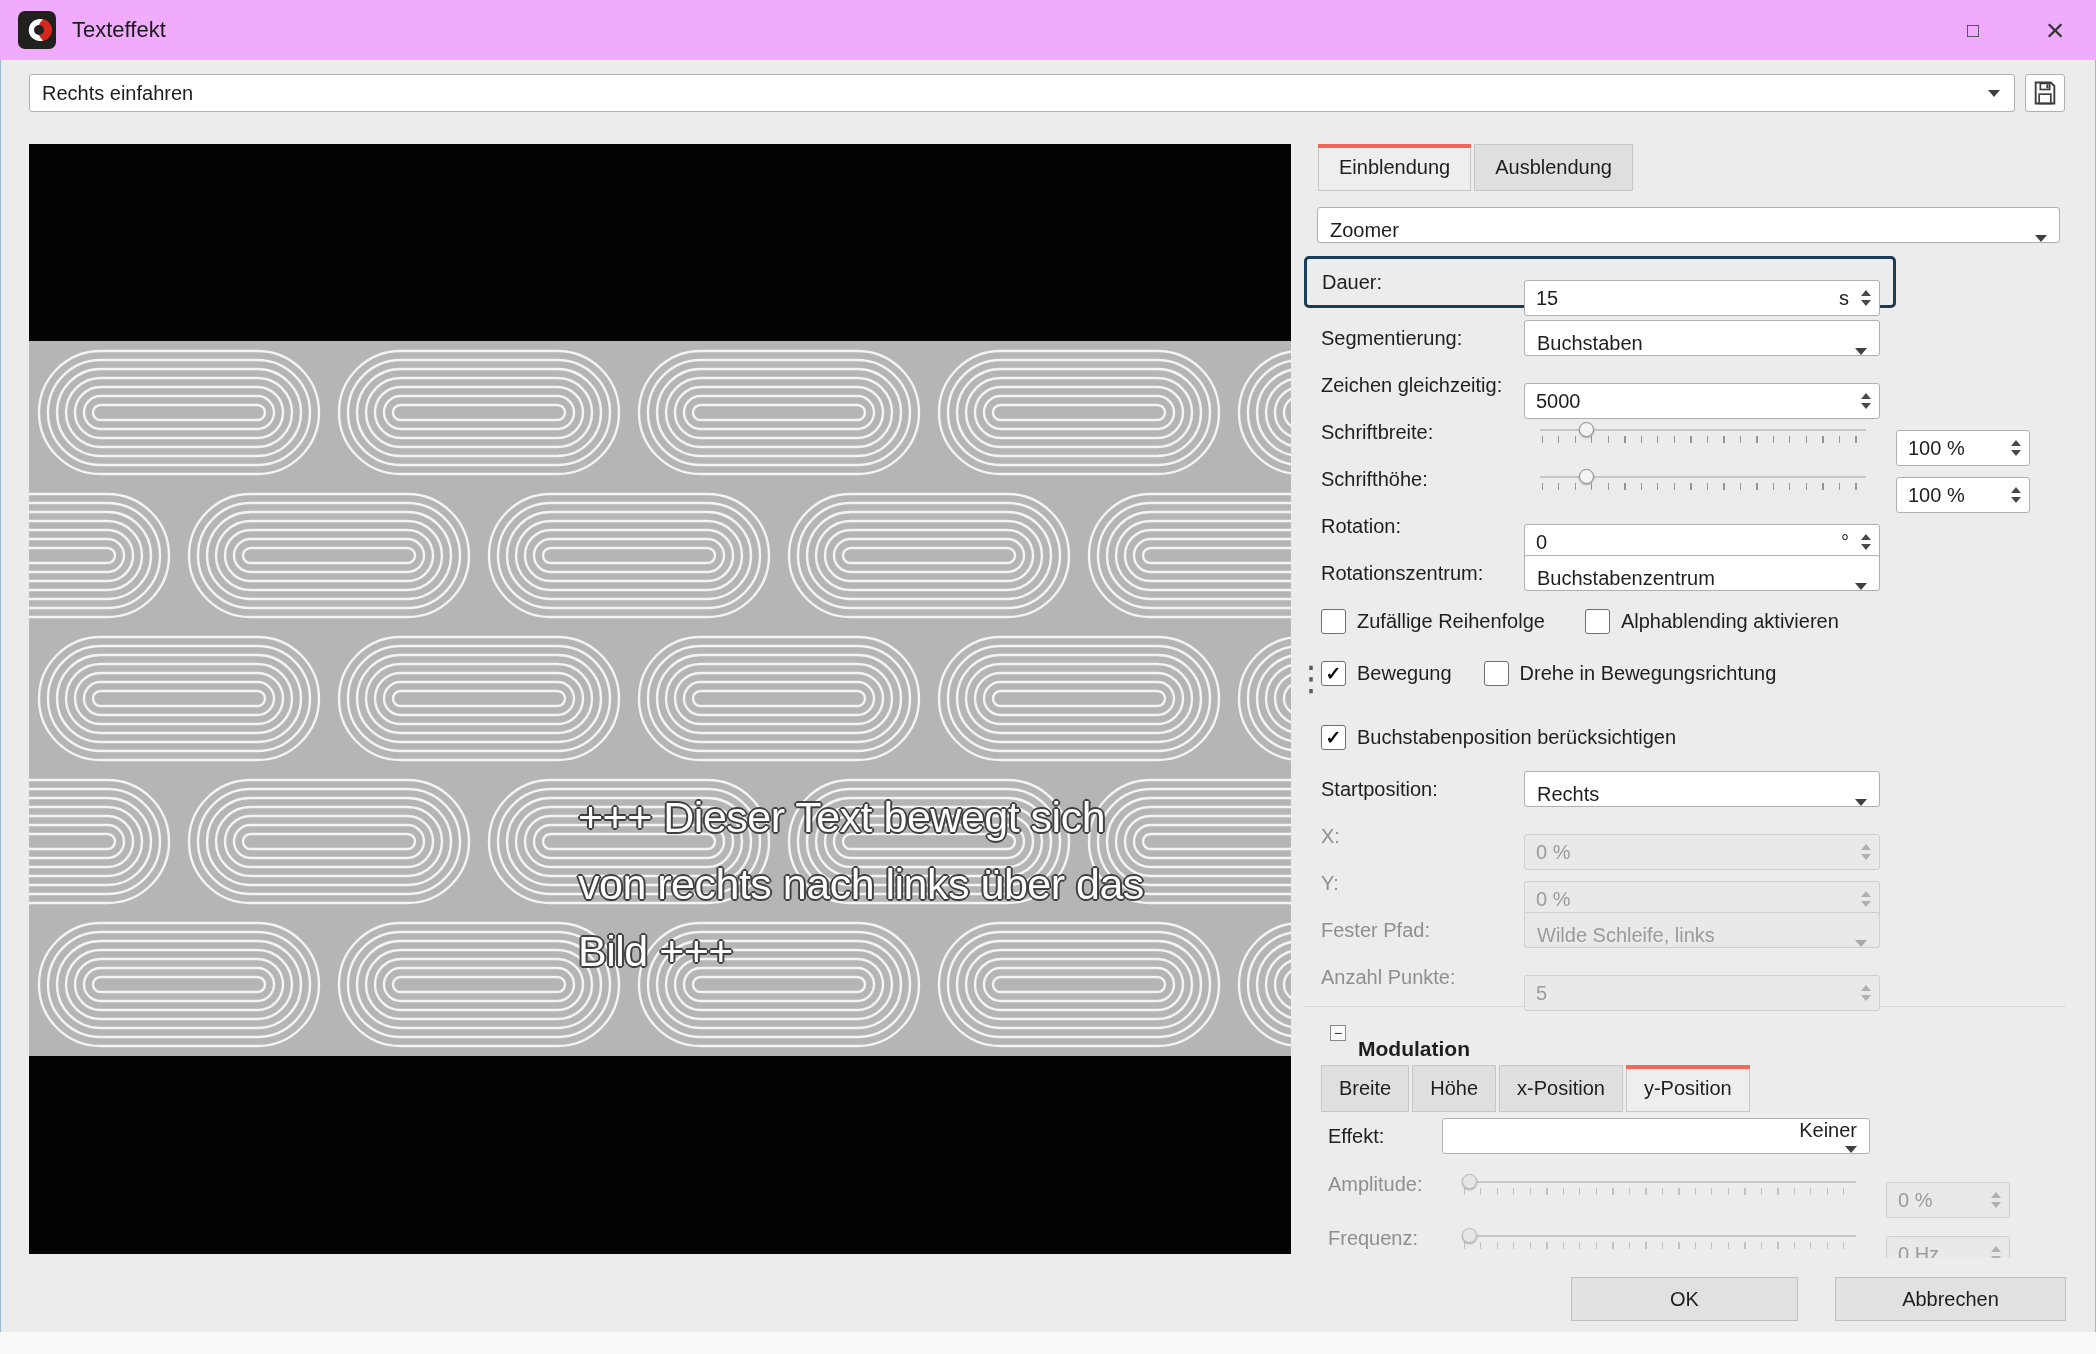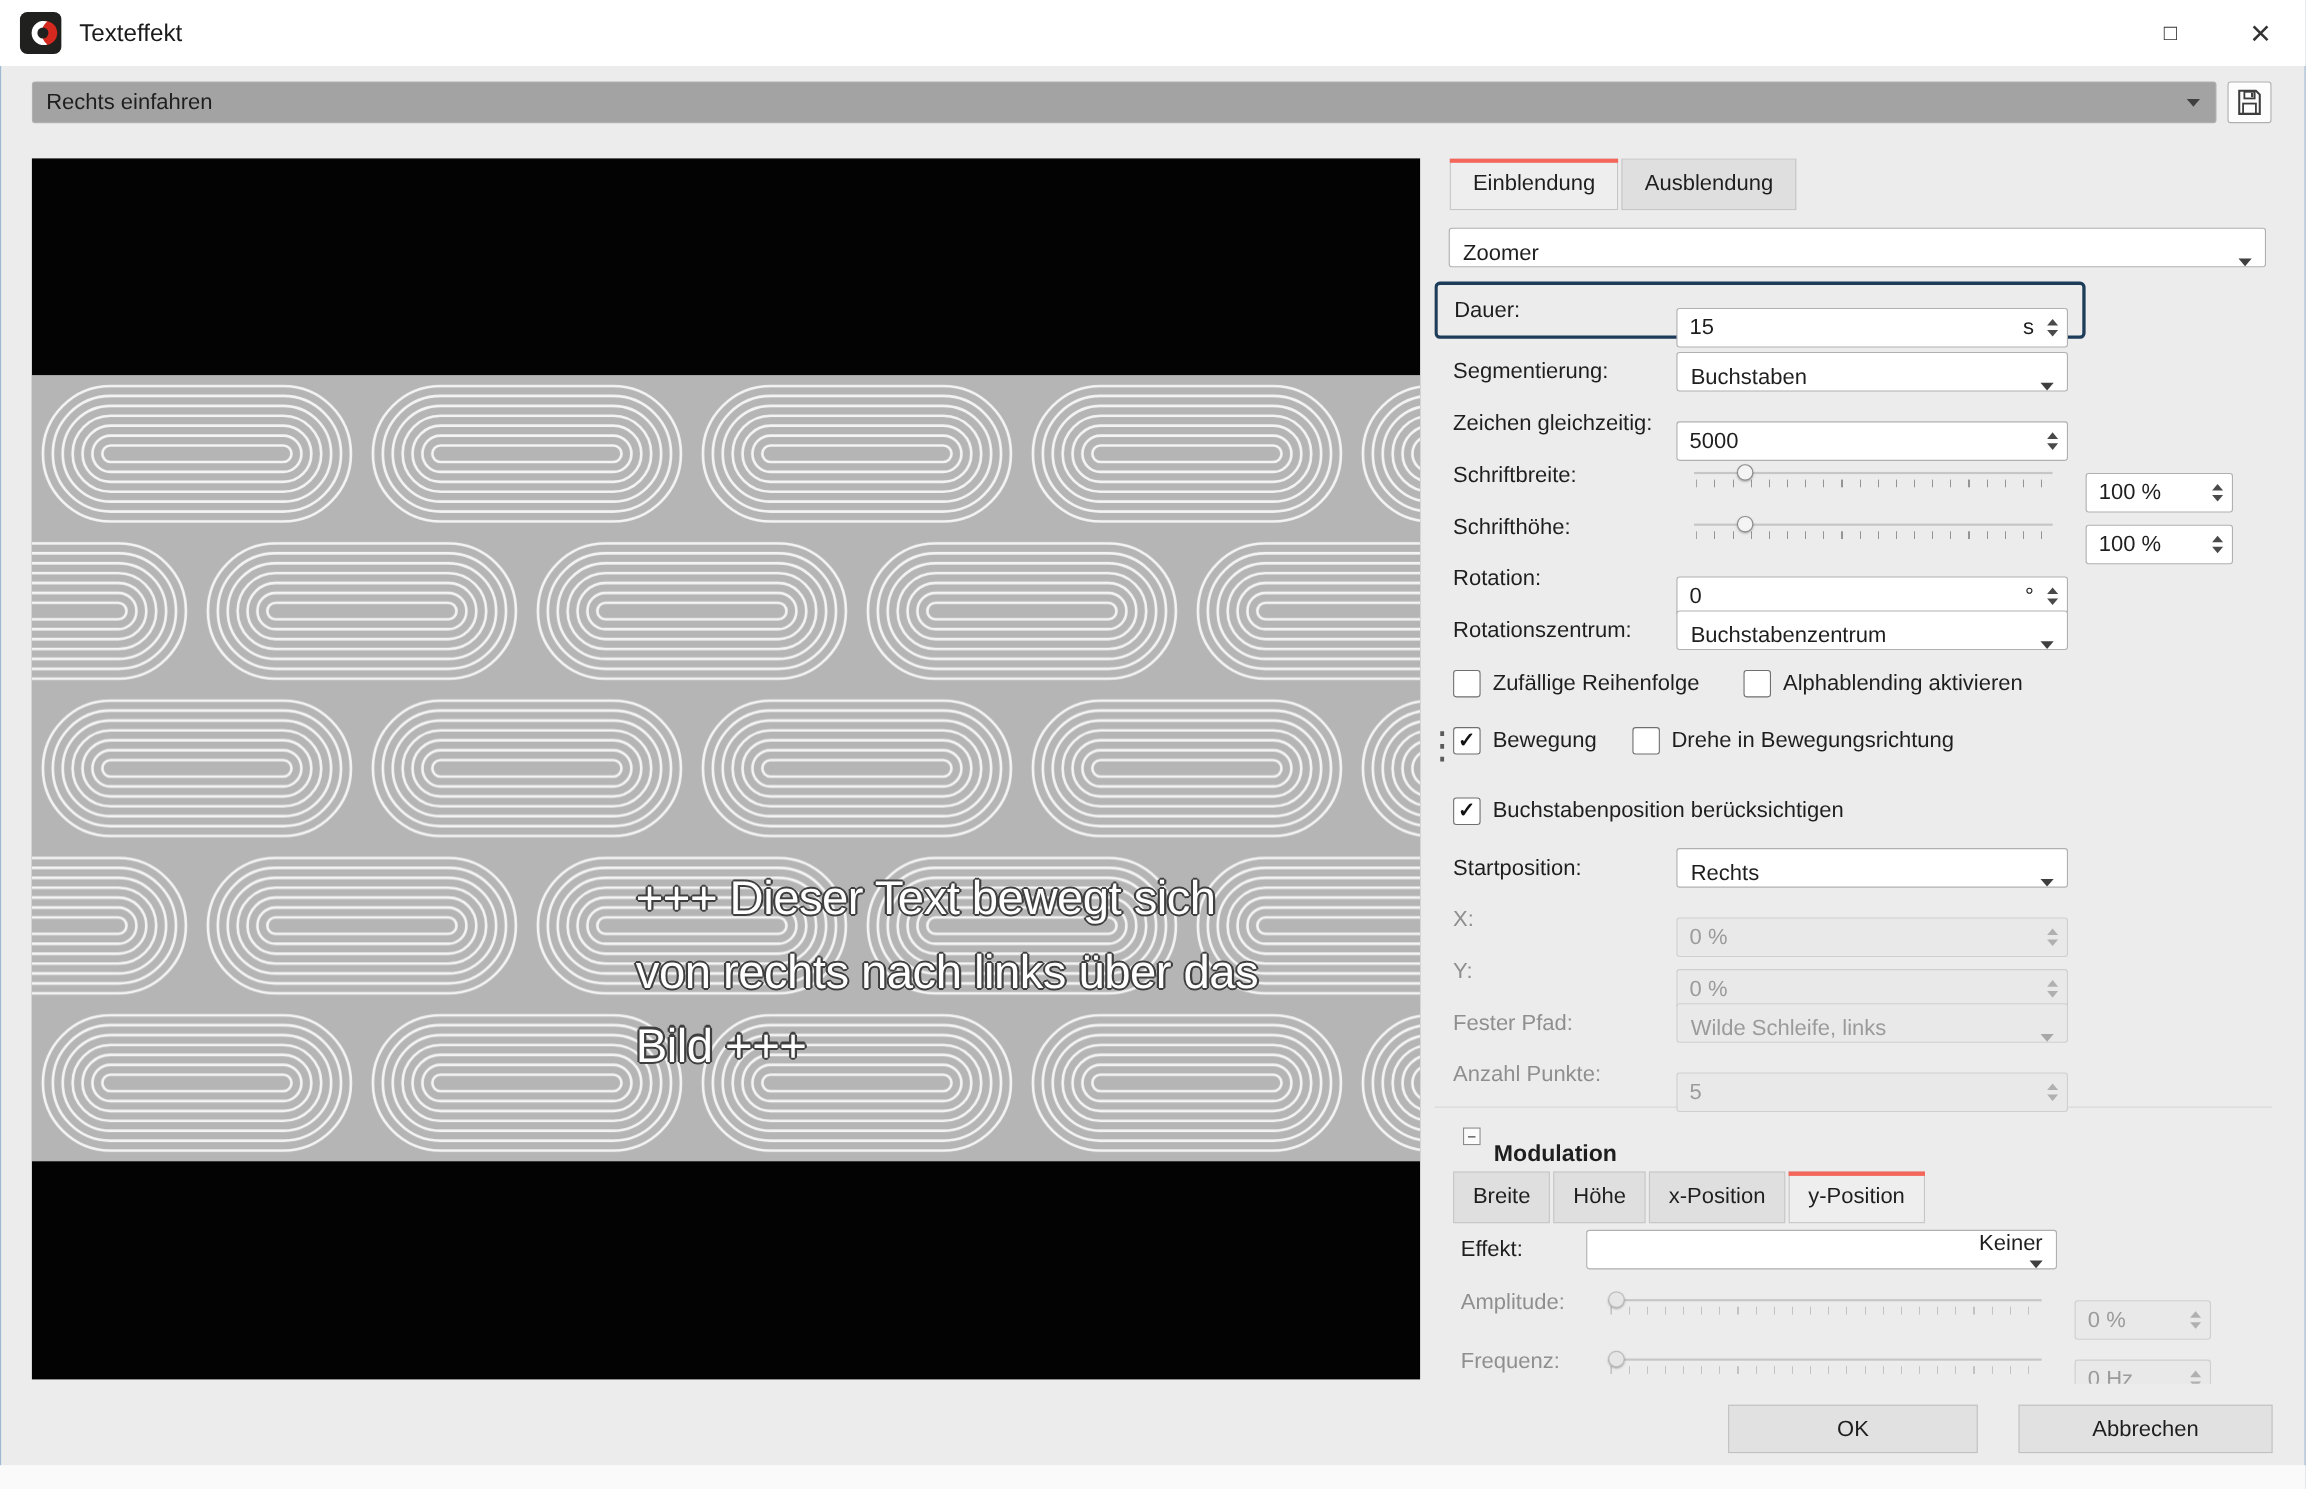--- a/index.html
+++ b/index.html
@@ -5,32 +5,32 @@
   html,body { margin:0; padding:0; }
   body {
     width:2096px; height:1354px; overflow:hidden;
     font-family:"Liberation Sans", sans-serif;
     font-size:20px; color:#1e1e1e; background:#ececec;
   }
   .window { position:relative; width:2096px; height:1354px; background:#ececec;
             box-shadow: inset 0 0 0 1px #9db8d2; }
 
   
-  .titlebar { position:absolute; top:0; left:0; right:0; height:60px; background:#ffffff; }
+  .titlebar { position:absolute; top:0; left:0; right:0; height:60px; background:#f0abfc; }
   .app-icon { position:absolute; left:18px; top:11px; width:38px; height:38px; }
   .title { position:absolute; left:72px; top:0; height:60px; display:flex; align-items:center;
            font-size:22px; color:#1a1a1a; }
   .win-btn { position:absolute; top:0; width:62px; height:60px; display:flex; align-items:center;
              justify-content:center; color:#333; cursor:default; }
   .win-btn.max { left:1942px; font-size:20px; }
   .win-btn.close { left:2024px; font-size:32px; font-weight:400; }
 
   
   .preset-combo { position:absolute; left:29px; top:74px; width:1986px; height:38px;
-    background:#a3a3a3; border:1px solid #b0b0b0; border-radius:3px; box-sizing:border-box;
+    background:#ffffff; border:1px solid #b0b0b0; border-radius:3px; box-sizing:border-box;
     display:flex; align-items:center; padding:0 14px 0 12px; }
   .preset-combo .cval { flex:1; }
   .icon-btn { position:absolute; left:2025px; top:74px; width:40px; height:38px;
     background:#fdfdfd; border:1px solid #b0b0b0; border-radius:3px; box-sizing:border-box;
     display:flex; align-items:center; justify-content:center; padding:0; }
 
   .dd-arrow { width:0; height:0; border-left:6px solid transparent; border-right:6px solid transparent;
               border-top:7px solid #3f3f3f; }
   .dis .dd-arrow { border-top-color:#a8a8a8; }
 

